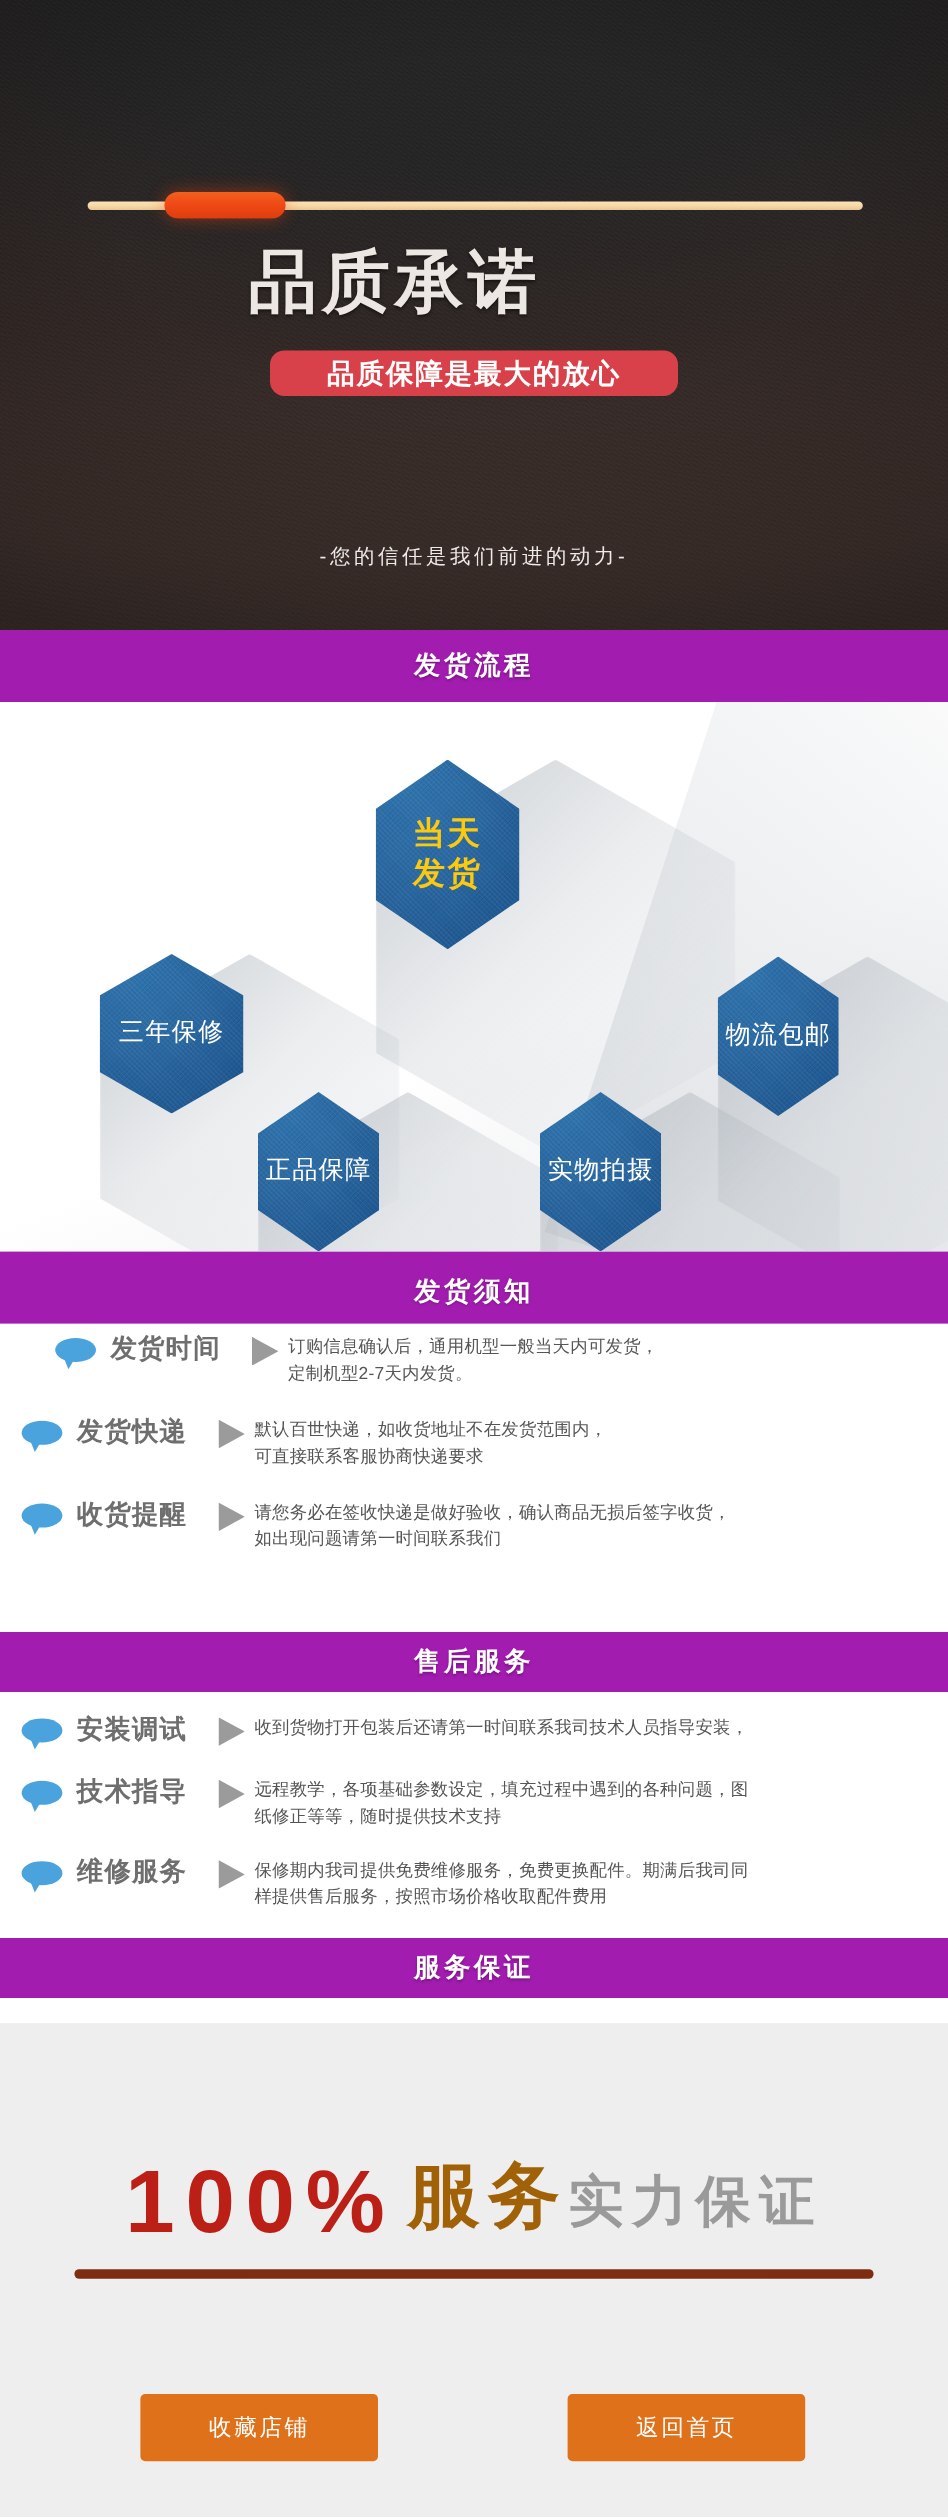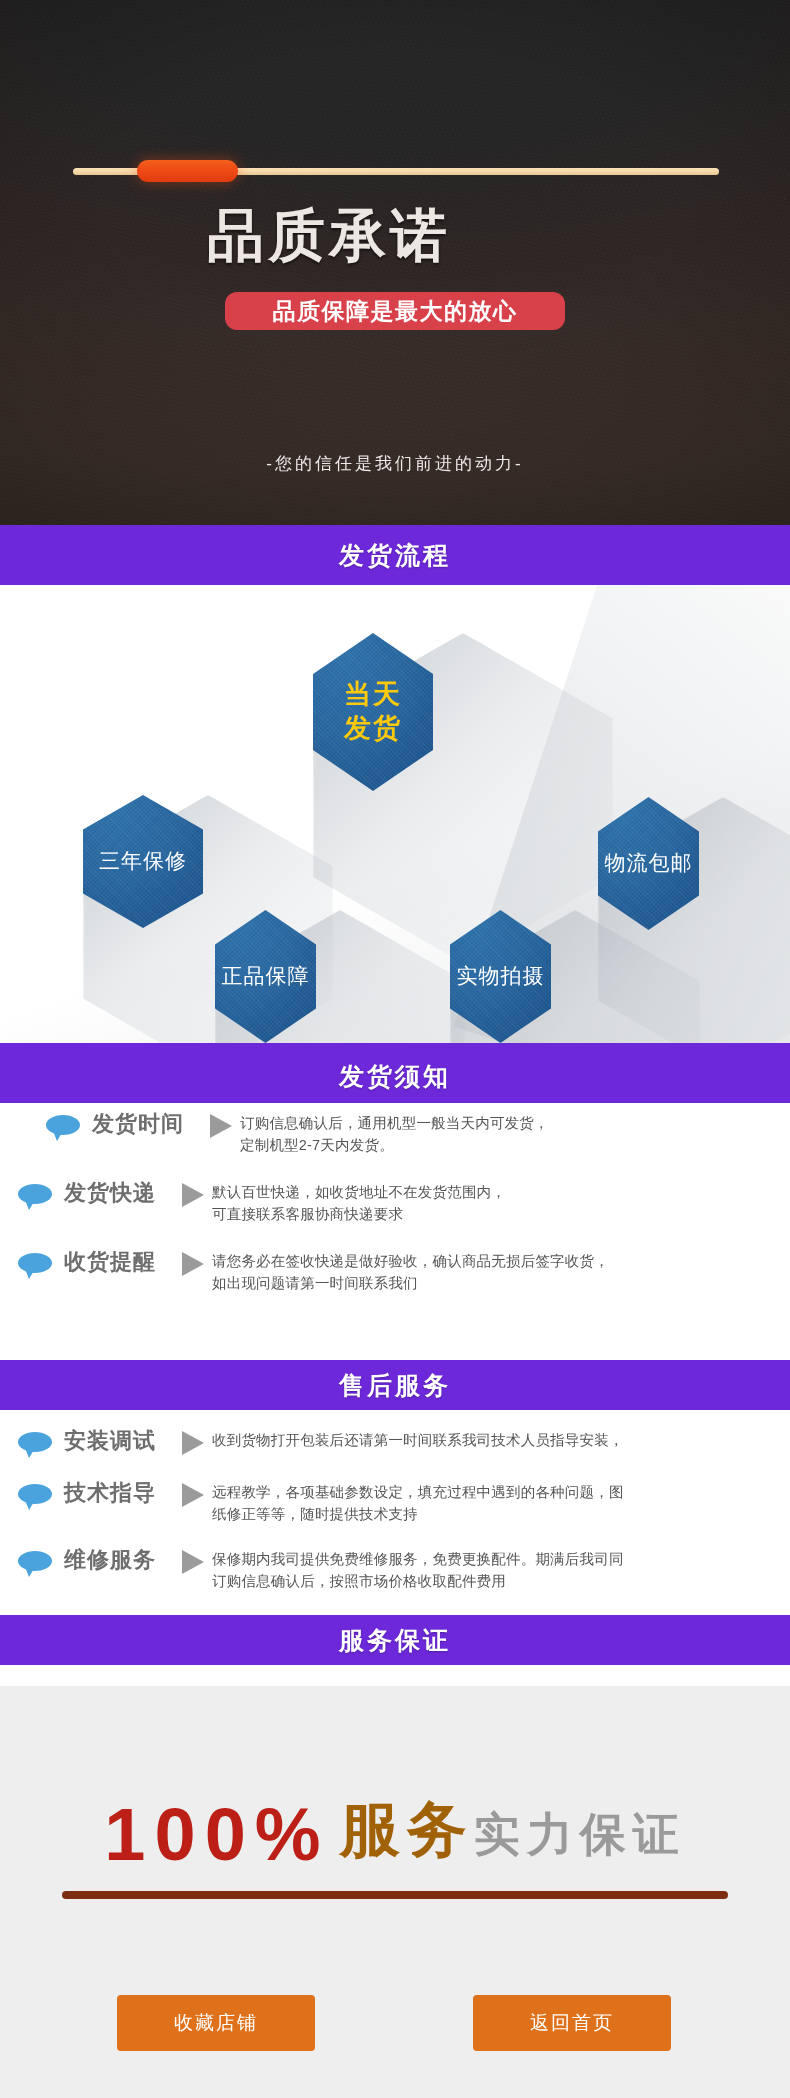--- a/index.html
+++ b/index.html
@@ -69,23 +69,23 @@
   .hero-tag{
     position:absolute;left:0;top:452px;width:790px;text-align:center;
     color:#efeaea;
     font-size:17px;
     letter-spacing:3px;
   }
 
   
   .blueband{
     position:absolute;left:0;width:790px;
-    background:#6d28d9;
+    background:#a21caf;
     color:#ffffff;
-    font-size:25px;
+    font-size:22px;
     font-weight:bold;
     letter-spacing:3px;
     text-align:center;
     display:flex;align-items:center;justify-content:center;
     text-shadow:0 1px 2px rgba(0,0,0,.25);
   }
 
   
   .hexwrap{
     position:absolute;left:0;top:585px;width:790px;height:458px;
@@ -324,21 +324,21 @@
     </div>
     <div class="row" style="margin-top:20px;">
       <div class="bullet">
         <div class="bub"></div>
           <div class="tail"></div>
       </div>
       <div class="rowlabel">维修服务</div>
       <div class="tri"></div>
       <div class="rowtext">
         <span class="ln">保修期内我司提供免费维修服务，免费更换配件。期满后我司同</span>
-        <span class="ln">订购信息确认后，按照市场价格收取配件费用</span>
+        <span class="ln">样提供售后服务，按照市场价格收取配件费用</span>
       </div>
     </div>
   </div>
 
   <div class="blueband" style="top:1615px;height:50px;">服务保证</div>
 
   <div class="graypanel"></div>
 
   <div class="pct-line">
     <span class="pct-num">100%</span><span class="pct-red">服务</span><span class="pct-gray">实力保证</span>

